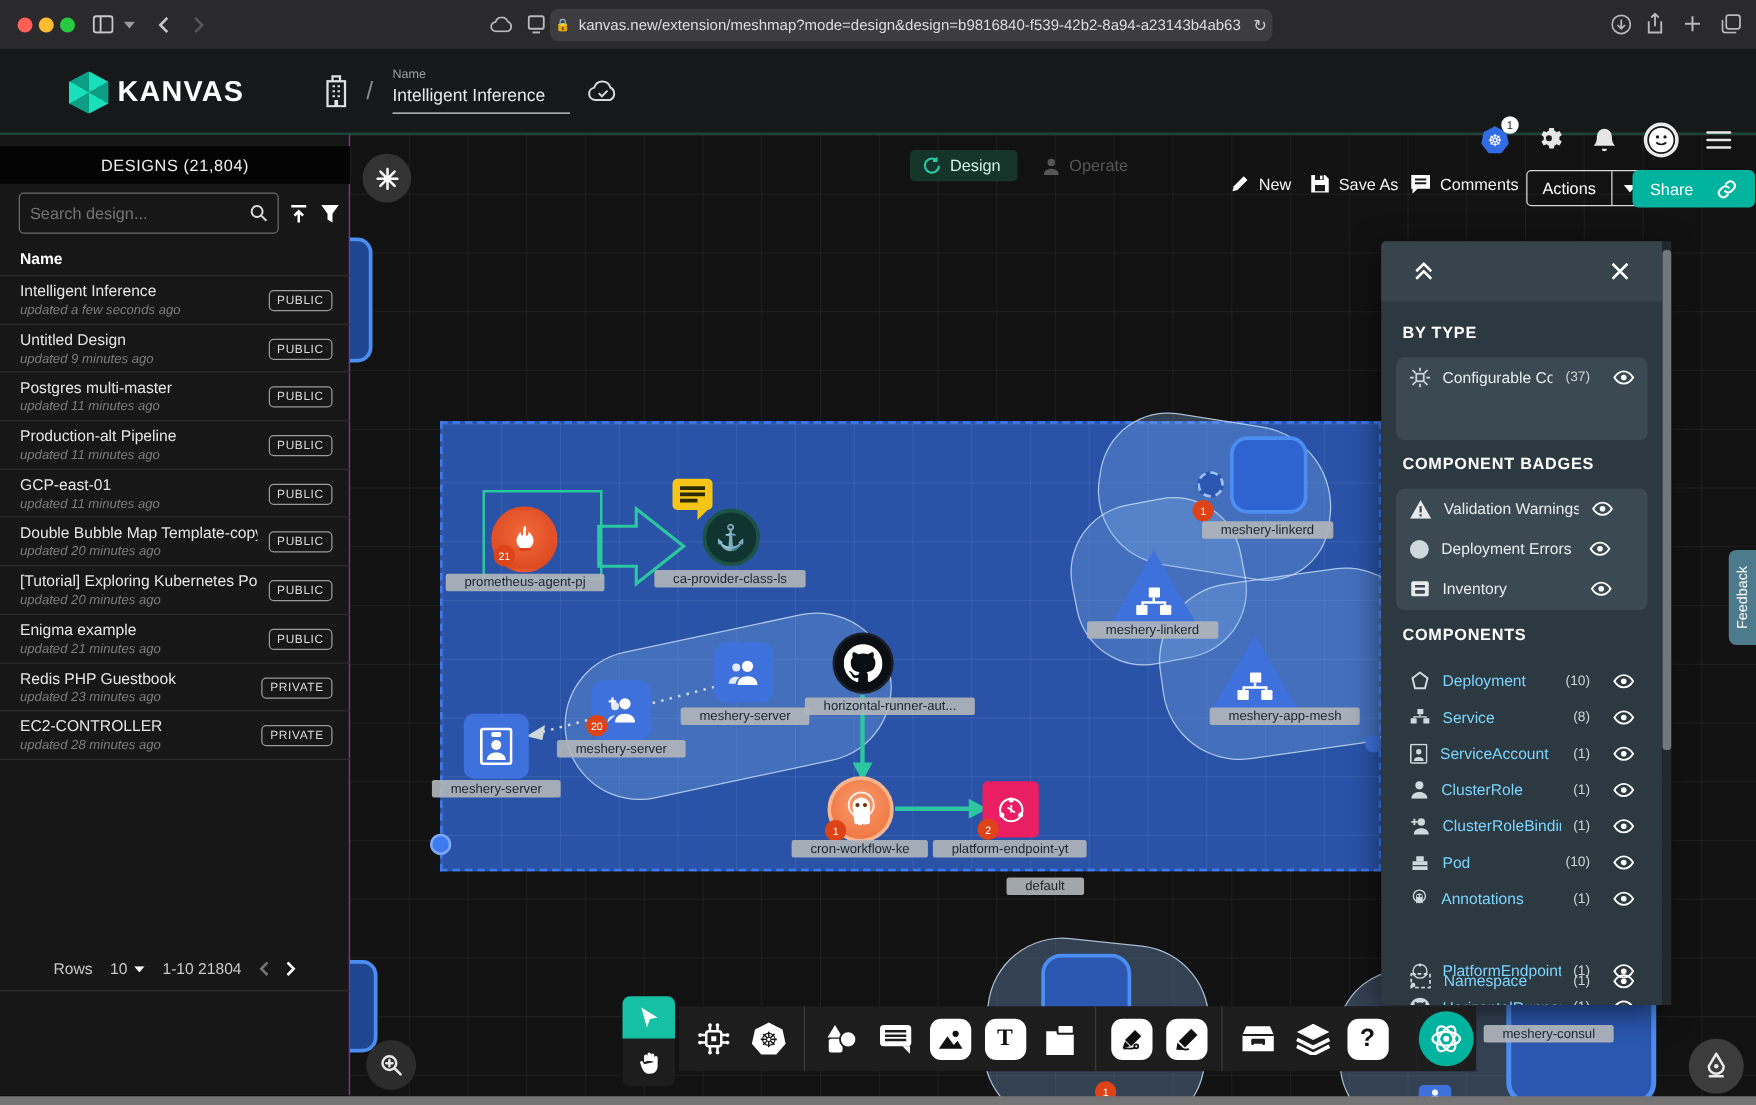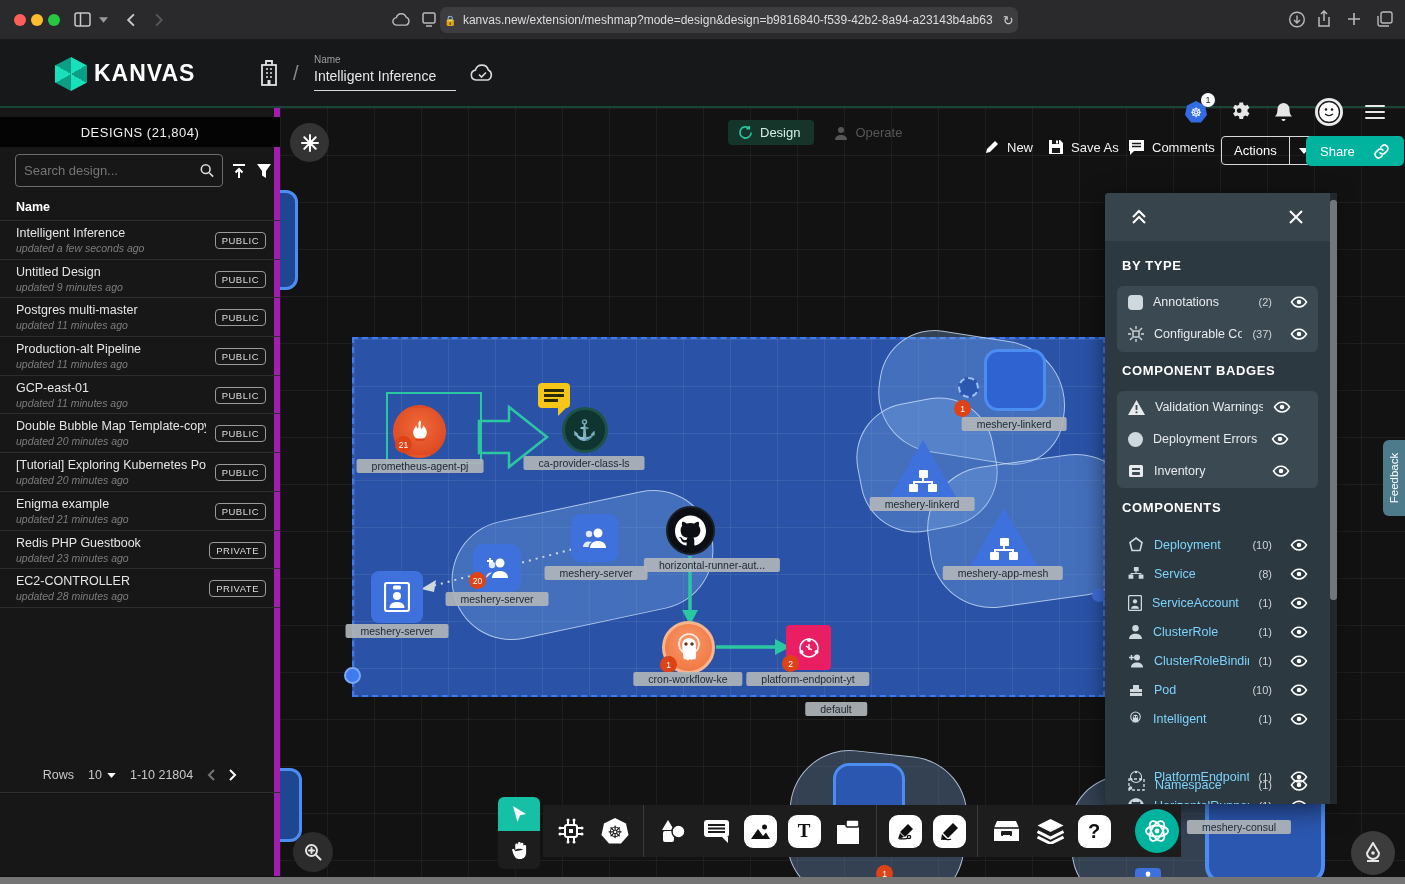--- a/index.html
+++ b/index.html
@@ -30,21 +30,21 @@
   .tab-design { background:#15352b; border-radius:4px; padding:5px 14px 5px 10px; display:flex; gap:7px; align-items:center;
                 color:#d6efe7; font-size:13px; }
   .tab-operate { padding:5px 12px; display:flex; gap:7px; align-items:center; color:#565656; font-size:13px; }
   .hdr-right { right:20px; top:58px; display:flex; align-items:center; gap:22px; }
   .k8s-badge { position:absolute; right:-7px; top:-7px; width:14px; height:14px; background:#fff; color:#222;
                border-radius:50%; font-size:9px; display:flex; align-items:center; justify-content:center; }
   .avatar { width:28px; height:28px; border-radius:50%; background:#fff; position:relative; border:2px solid #e8e8e8; }
   .hamburger div { width:20px; height:2.5px; background:#e6e6e6; margin:3.5px 0; border-radius:1px; }
 
   
-  .sidebar { left:0; top:108px; width:280px; height:768px; background:#171717; border-right:6px solid #a21caf; z-index:40; }
+  .sidebar { left:0; top:108px; width:280px; height:768px; background:#171717; border-right:1px solid #a21caf; z-index:40; }
   .sb-title { left:0; top:9px; width:280px; height:30px; background:#040404; color:#f0f0f0; font-size:13px;
               letter-spacing:.5px; display:flex; align-items:center; justify-content:center; }
   .search-box { left:15px; top:46px; width:208px; height:33px; border:1px solid #6b6b6b; border-radius:4px;
                 display:flex; align-items:center; padding:0 8px; }
   .search-box input { flex:1; background:transparent; border:none; outline:none; color:#15803d; font-size:13px;
                       font-family:"Liberation Sans",sans-serif; }
   .col-head { left:16px; top:92px; color:#fff; font-size:12.5px; font-weight:bold; }
   .rows { left:0; top:112px; width:280px; }
   .drow { position:relative; width:280px; height:38.7px; border-top:1px solid #2d2d2d; }
   .drow .nm { position:absolute; left:16px; top:5px; color:#e6e6e6; font-size:12.5px; max-width:190px;
@@ -192,21 +192,21 @@
     <div class="abs nlabel" style="left:642px; top:389px;">meshery-linkerd</div>
 
     <div class="abs node tri" style="left:688px; top:400px; width:72px; height:62px;">
       <svg width="30" height="26" viewBox="0 0 30 26" style="margin-bottom:7px;">
         <rect x="11" y="1" width="9" height="8" fill="#fff" rx="1"></rect>
           <rect x="1" y="15" width="9" height="8" fill="#fff" rx="1"></rect>
           <rect x="20" y="15" width="9" height="8" fill="#fff" rx="1"></rect>
         <path d="M15 9v4M6 15v-2h18v2" stroke="#fff" stroke-width="2" fill="none"></path>
       </svg>
     </div>
-    <div class="abs nlabel" style="left:723px; top:458px;">meshery-app-mesh</div>
+    <div class="abs nlabel" style="left:748px; top:458px;">meshery-app-mesh</div>
 
     <div class="abs node nsq" style="left:291px; top:406px; width:48px; height:48px;">
       <svg width="26" height="22" viewBox="0 0 26 22">
         <circle cx="16" cy="6" r="4.5" fill="#fff"></circle>
           <path d="M8 21c0-4.5 3.5-7 8-7s8 2.5 8 7z" fill="#fff"></path>
         <circle cx="7" cy="7" r="3.2" fill="#fff" opacity=".85"></circle>
           <path d="M1 20c0-3.6 2.6-5.6 6-5.6 1 0 2 .2 2.8.6-2 1.2-3.2 3-3.2 5z" fill="#fff" opacity=".85"></path>
       </svg>
     </div>
     <div class="abs nlabel" style="left:316px; top:458px;">meshery-server</div>
@@ -546,29 +546,20 @@
         <path d="M2 9l6-6 6 6M2 15l6-6 6 6" fill="none" stroke="#fff" stroke-width="2"></path>
       </svg>
       <svg class="abs" style="left:184px; top:17px;" width="14" height="14" viewBox="0 0 14 14">
         <path d="M1 1l12 12M13 1L1 13" stroke="#fff" stroke-width="2"></path>
       </svg>
     </div>
 
     <div class="rp-sec" style="top:65px;">BY TYPE</div>
     <div class="rp-card" style="top:93px; height:66px;">
       <div class="rp-row">
-        <div style="width:15px;height:15px;background:#cfd8dc;border-radius:4px;"></div>
-        <span class="lbl">Annotations</span>
-        <span class="cnt">(2)</span>
-        <svg width="18" height="12" viewBox="0 0 24 16">
-            <path d="M2 8C5 3 8.5 1.5 12 1.5S19 3 22 8c-3 5-6.5 6.5-10 6.5S5 13 2 8z" fill="none" stroke="#fff" stroke-width="2"></path>
-            <circle cx="12" cy="8" r="3" fill="#fff"></circle>
-          </svg>
-      </div>
-      <div class="rp-row">
         <svg width="16" height="16" viewBox="0 0 16 16">
           <rect x="5" y="5" width="6" height="6" fill="none" stroke="#cfd8dc" stroke-width="1.4"></rect>
           <path d="M8 0v3M8 13v3M0 8h3M13 8h3M2 2l2.5 2.5M14 2l-2.5 2.5M2 14l2.5-2.5M14 14l-2.5-2.5" stroke="#cfd8dc" stroke-width="1.4"></path>
         </svg>
         <span class="lbl">Configurable Compon…</span>
         <span class="cnt">(37)</span>
         <svg width="18" height="12" viewBox="0 0 24 16">
             <path d="M2 8C5 3 8.5 1.5 12 1.5S19 3 22 8c-3 5-6.5 6.5-10 6.5S5 13 2 8z" fill="none" stroke="#fff" stroke-width="2"></path>
             <circle cx="12" cy="8" r="3" fill="#fff"></circle>
           </svg>
@@ -689,21 +680,21 @@
           <circle cx="12" cy="8" r="3" fill="#fff"></circle>
         </svg>
     </div>
     <div class="comp-row" style="top:511px;">
       <svg width="15" height="16" viewBox="0 0 26 30">
           <circle cx="13" cy="11" r="9" fill="none" stroke="#cfd8dc" stroke-width="2"></circle>
           <path d="M8 12a5 5 0 0110 0v10l-2.5-1.5L13 22l-2.5-1.5L8 22z" fill="#cfd8dc"></path>
           <circle cx="10.7" cy="11" r="1.6" fill="#2c3940"></circle>
           <circle cx="15.3" cy="11" r="1.6" fill="#2c3940"></circle>
         </svg>
-      <span class="lbl">Intelligent</span>
+      <span class="lbl">Annotations</span>
       <span class="cnt">(1)</span>
       <svg width="18" height="12" viewBox="0 0 24 16">
           <path d="M2 8C5 3 8.5 1.5 12 1.5S19 3 22 8c-3 5-6.5 6.5-10 6.5S5 13 2 8z" fill="none" stroke="#fff" stroke-width="2"></path>
           <circle cx="12" cy="8" r="3" fill="#fff"></circle>
         </svg>
     </div>
     <div class="comp-row" style="top:540px;margin-top:37px;">
       <svg width="17" height="13" viewBox="0 0 17 13">
           <rect x="1" y="1" width="15" height="11" fill="none" stroke="#cfd8dc" stroke-width="1.4" stroke-dasharray="3 2"></rect>
           <circle cx="2.5" cy="10" r="1.8" fill="#cfd8dc"></circle>

